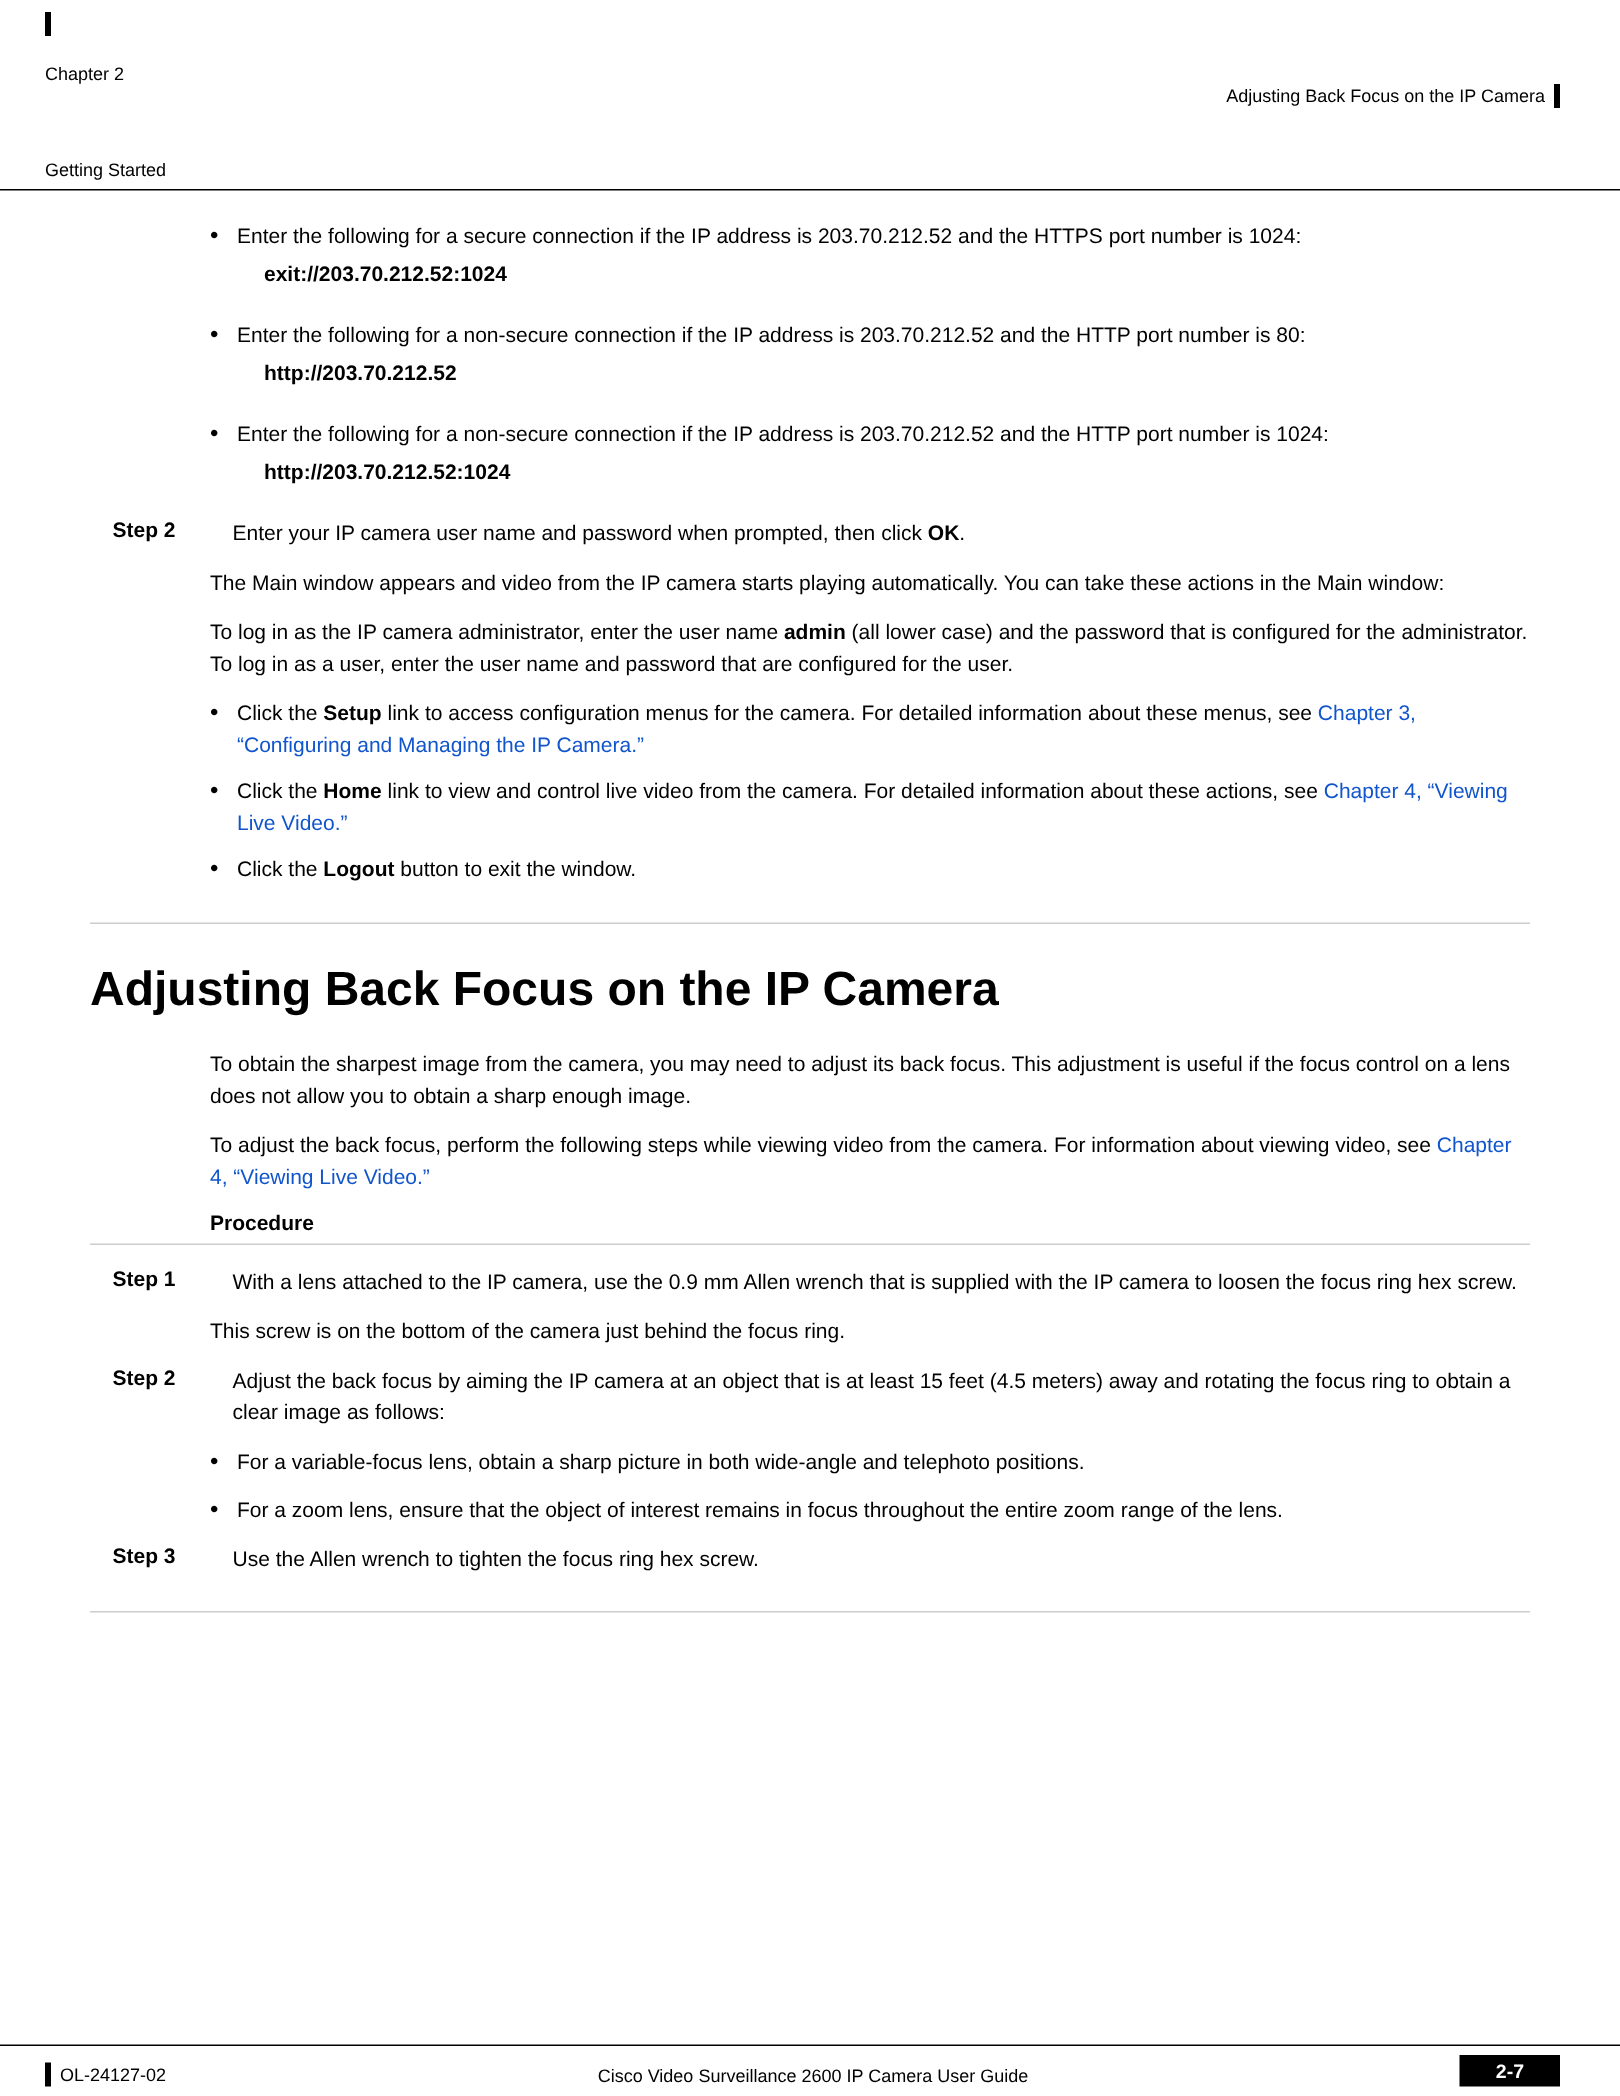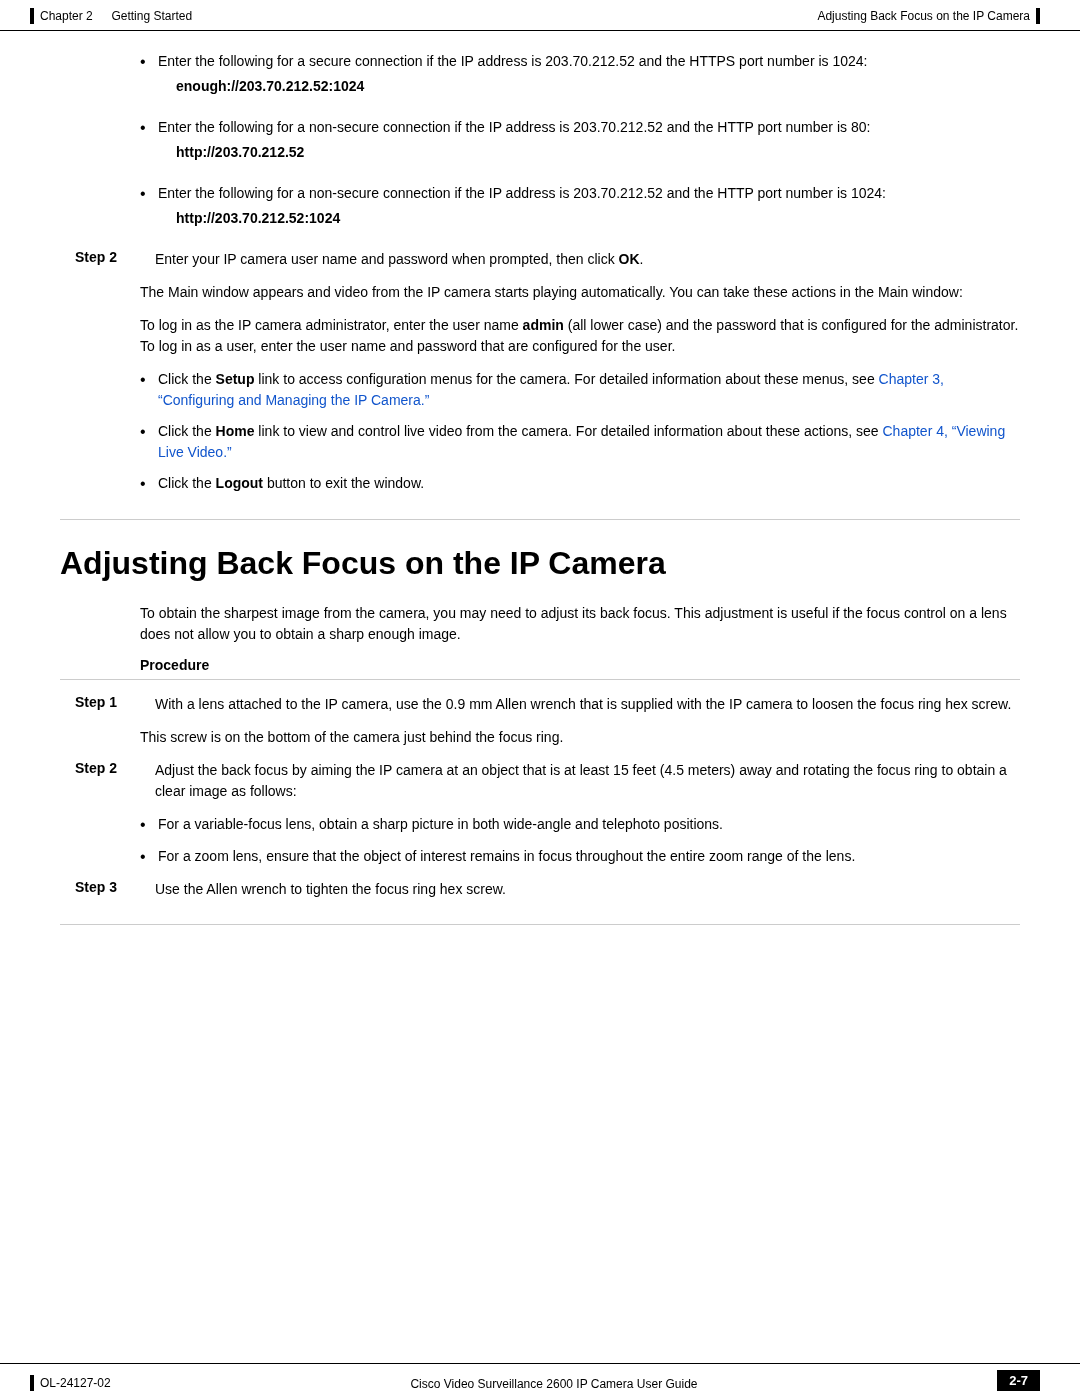--- a/index.html
+++ b/index.html
@@ -17,22 +17,22 @@
     .page-header {
       display: flex;
       justify-content: space-between;
       align-items: center;
       padding: 8px 40px 6px 30px;
       border-bottom: 1px solid #000;
       font-size: 12px;
     }
     .header-left {
       display: flex;
-      align-items: center;
-      gap: 6px;
+      gap: 18px;
+      flex-direction: column;
     }
     .header-left-bar {
       width: 4px;
       height: 16px;
       background: #000;
       display: inline-block;
     }
     .header-right {
       display: flex;
       align-items: center;
@@ -150,21 +150,21 @@
     }
     .footer-left-bar {
       width: 4px;
       height: 16px;
       background: #000;
       display: inline-block;
     }
     .footer-right {
       background: #000;
       color: #fff;
-      padding: 3px 12px;
+      padding: 3px 24px;
       font-weight: bold;
       font-size: 13px;
     }
 
     strong { font-weight: bold; }
   </style>
 </head>
 <body>
 
 <div class="page-header">
@@ -181,21 +181,21 @@
 </div>
 
 <div class="main-content">
 
   <div class="bullet-section">
 
     <div class="bullet-item">
       <span class="bullet-dot">•</span>
       <div class="bullet-text">
         <span>Enter the following for a secure connection if the IP address is 203.70.212.52 and the HTTPS port number is 1024:</span>
-        <div class="code-block">enough://203.70.212.52:1024</div>
+        <div class="code-block">exit://203.70.212.52:1024</div>
       </div>
     </div>
 
     <div class="bullet-item">
       <span class="bullet-dot">•</span>
       <div class="bullet-text">
         <span>Enter the following for a non-secure connection if the IP address is 203.70.212.52 and the HTTP port number is 80:</span>
         <div class="code-block">http://203.70.212.52</div>
       </div>
     </div>
@@ -242,20 +242,23 @@
       </div>
     </div>
   </div>
 
   <hr class="divider">
 
   <div class="section-heading">Adjusting Back Focus on the IP Camera</div>
 
   <div class="para">To obtain the sharpest image from the camera, you may need to adjust its back focus. This adjustment is useful if the focus control on a lens does not allow you to obtain a sharp enough image.</div>
 
+  <div class="para">
+    To adjust the back focus, perform the following steps while viewing video from the camera. For information about viewing video, see <a href="#">Chapter 4, “Viewing Live Video.”</a>
+  </div>
 
   <div class="procedure-label">Procedure</div>
 
   <hr class="divider" style="margin-top: 4px; margin-bottom: 14px;">
 
   <div class="step-row">
     <div class="step-label">Step 1</div>
     <div class="step-content">
       <span>With a lens attached to the IP camera, use the 0.9 mm Allen wrench that is supplied with the IP camera to loosen the focus ring hex screw.</span>
     </div>

